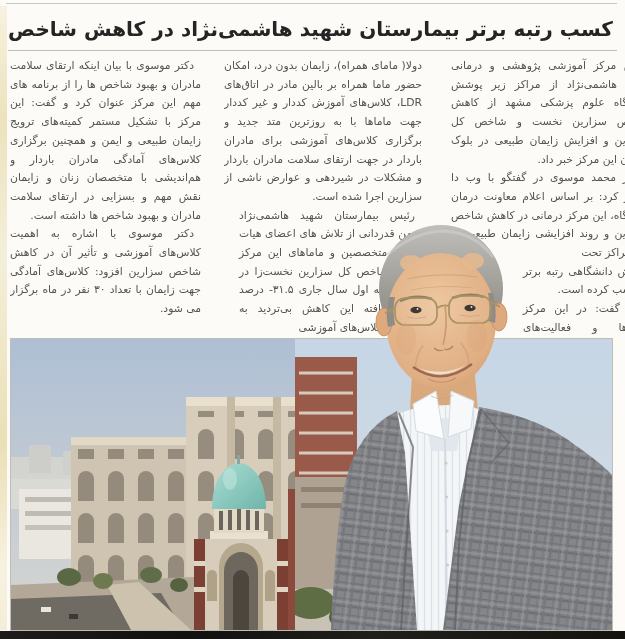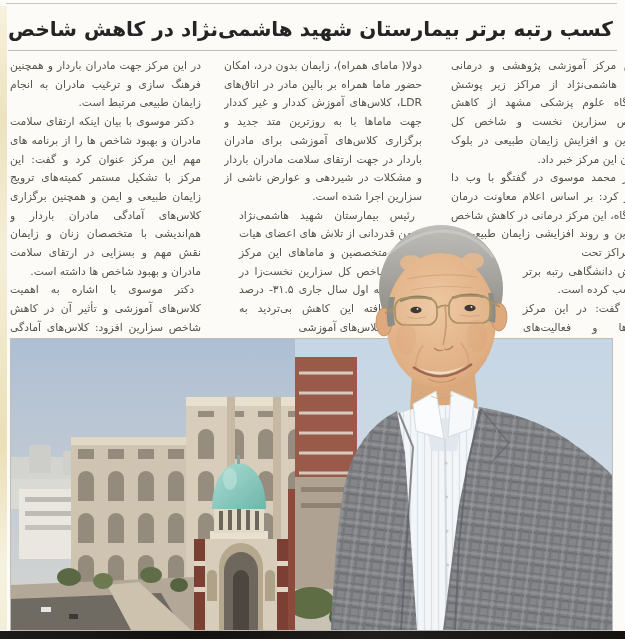--- a/index.html
+++ b/index.html
@@ -66,21 +66,20 @@
   </div>
 
   <div class="col col-mid">
     <p>دولا( مامای همراه)، زایمان بدون درد، امکان حضور ماما همراه بر بالین مادر در اتاق‌های LDR، کلاس‌های آموزش کددار و غیر کددار جهت ماماها با به روزترین متد جدید و برگزاری کلاس‌های آموزشی برای مادران باردار در جهت ارتقای سلامت مادران باردار و مشکلات در شیردهی و عوارض ناشی از سزارین اجرا شده است.</p>
     <div class="narrow-mid">
       <p class="indent">رئیس بیمارستان شهید هاشمی‌نژاد ضمن قدردانی از تلاش های اعضای هیات علمی، متخصصین و ماماهای این مرکز افزود: شاخص کل سزارین نخست‌زا در شش ماهه اول سال جاری ۳۱.۵- درصد کاهش یافته این کاهش بی‌تردید به برگزاری کلاس‌های آموزشی</p>
     </div>
   </div>
 
   <div class="col col-left">
-    <p>در این مرکز جهت مادران باردار و همچنین فرهنگ سازی و ترغیب مادران به انجام زایمان طبیعی مرتبط است.</p>
     <p class="indent">دکتر موسوی با بیان اینکه ارتقای سلامت مادران و بهبود شاخص ها را از برنامه های مهم این مرکز عنوان کرد و گفت: این مرکز با تشکیل مستمر کمیته‌های ترویج زایمان طبیعی و ایمن و همچنین برگزاری کلاس‌های آمادگی مادران باردار و هم‌اندیشی با متخصصان زنان و زایمان نقش مهم و بسزایی در ارتقای سلامت مادران و بهبود شاخص ها داشته است.</p>
     <p class="indent">دکتر موسوی با اشاره به اهمیت کلاس‌های آموزشی و تأثیر آن در کاهش شاخص سزارین افزود: کلاس‌های آمادگی جهت زایمان با تعداد ۳۰ نفر در ماه برگزار می شود.</p>
   </div>
 
   <div class="photo">
     <svg width="601" height="291" viewBox="0 0 601 291">
       <defs>
         <linearGradient id="sky" x1="0" y1="0" x2="0" y2="1">
           <stop offset="0" stop-color="#aebfd4"></stop>
             <stop offset="0.6" stop-color="#c7cdd3"></stop>

